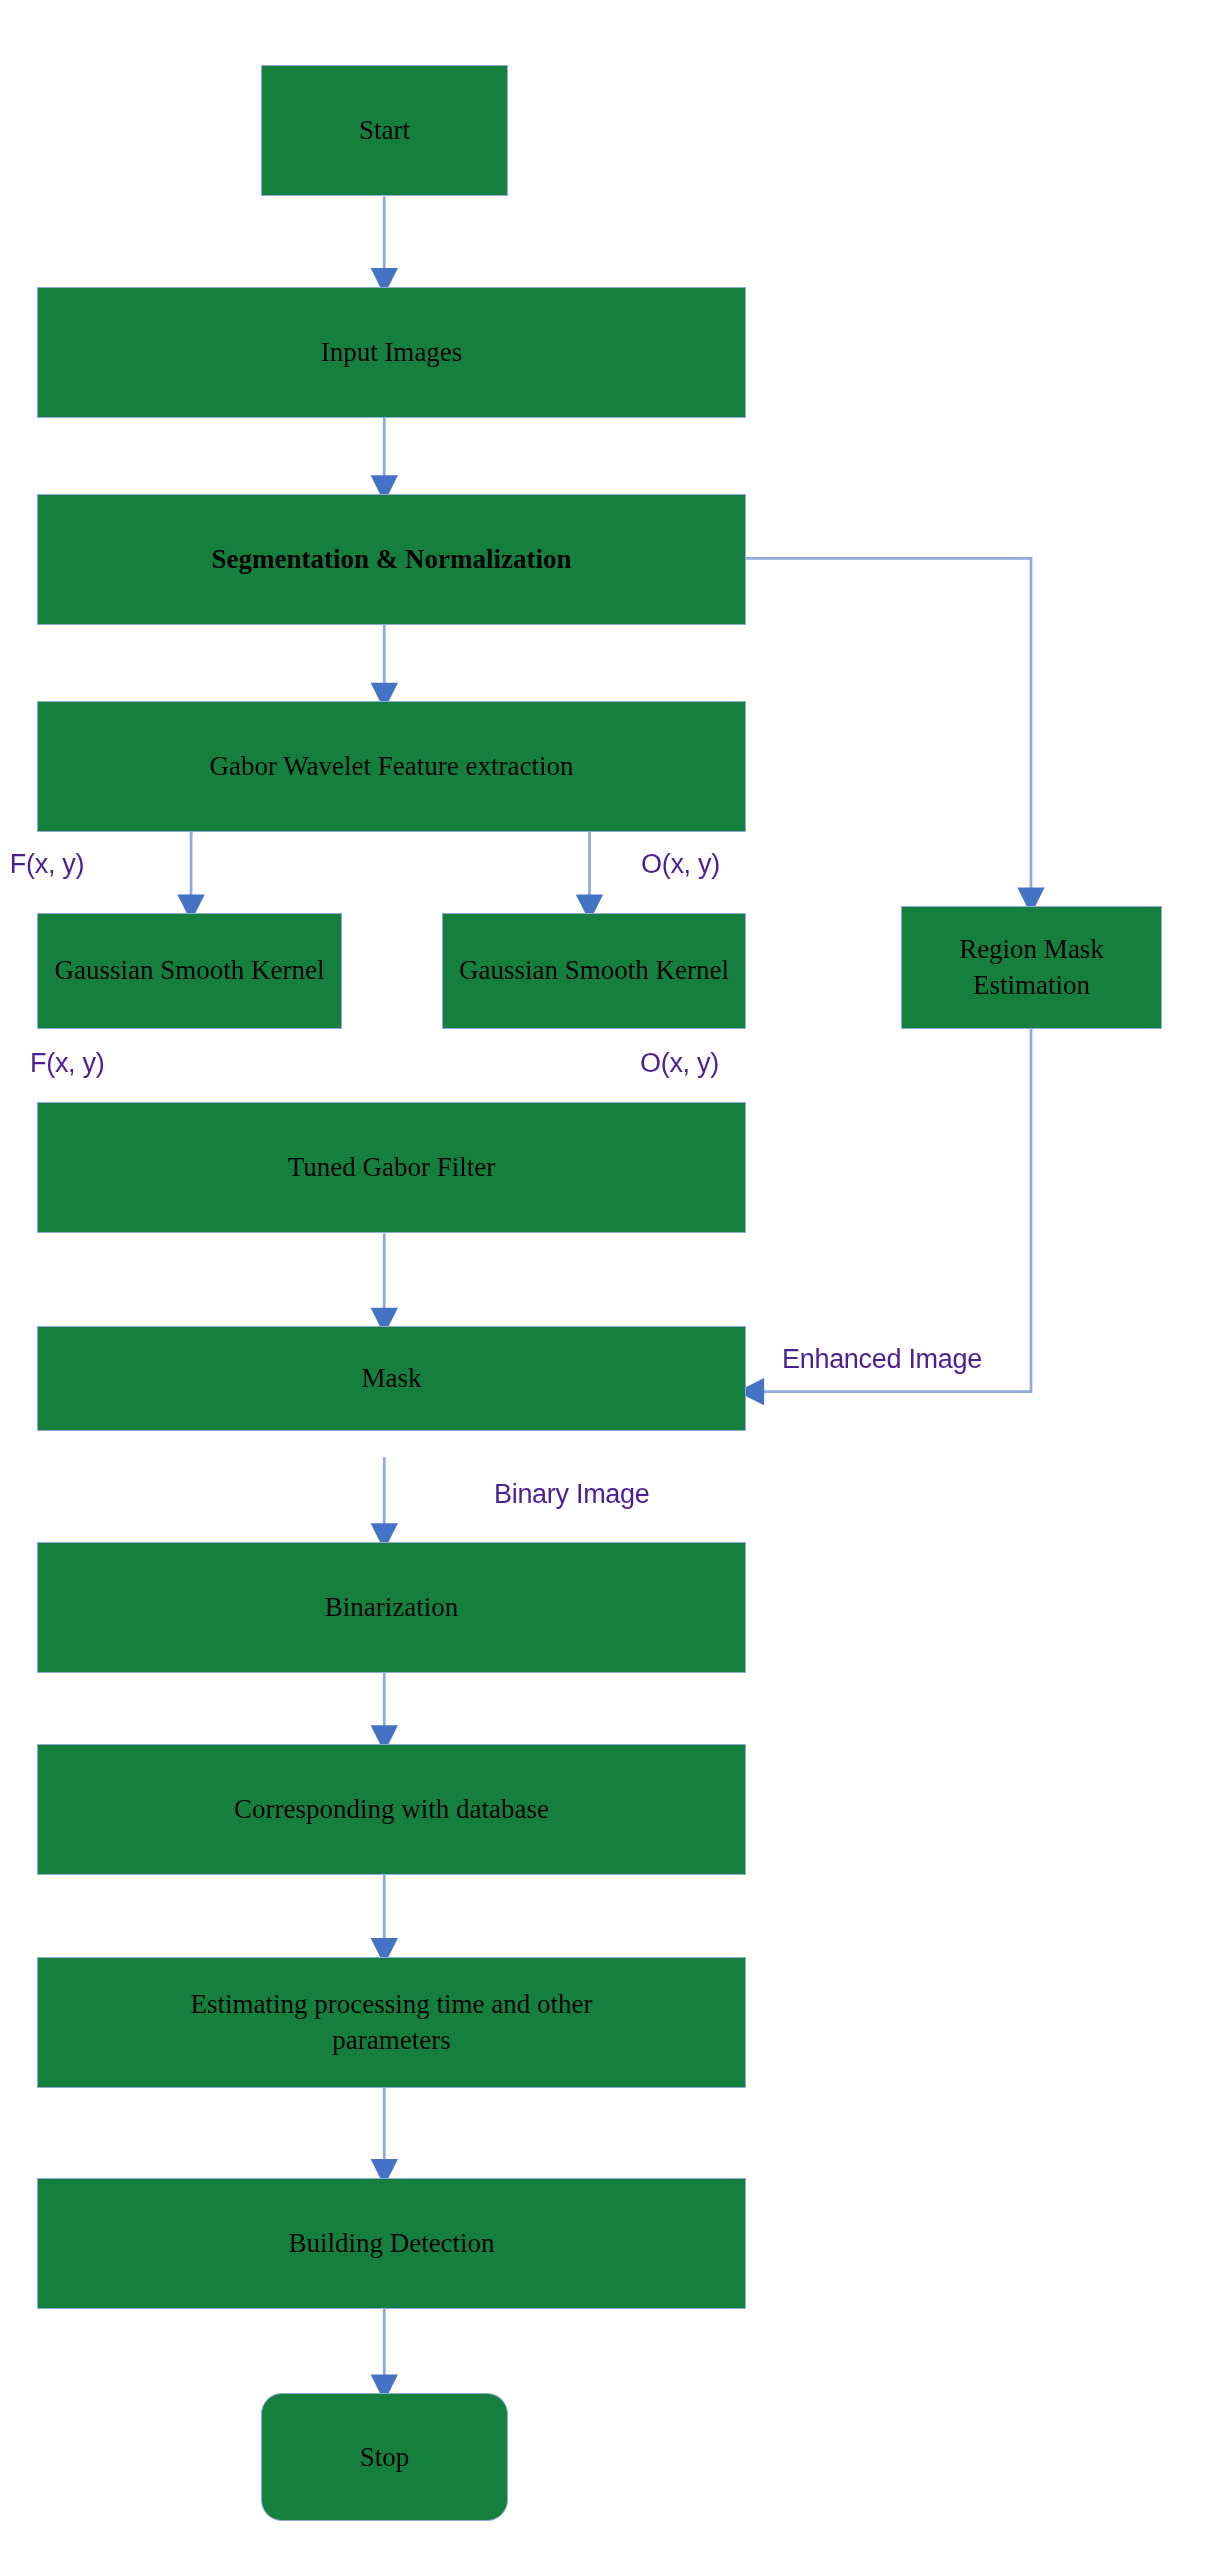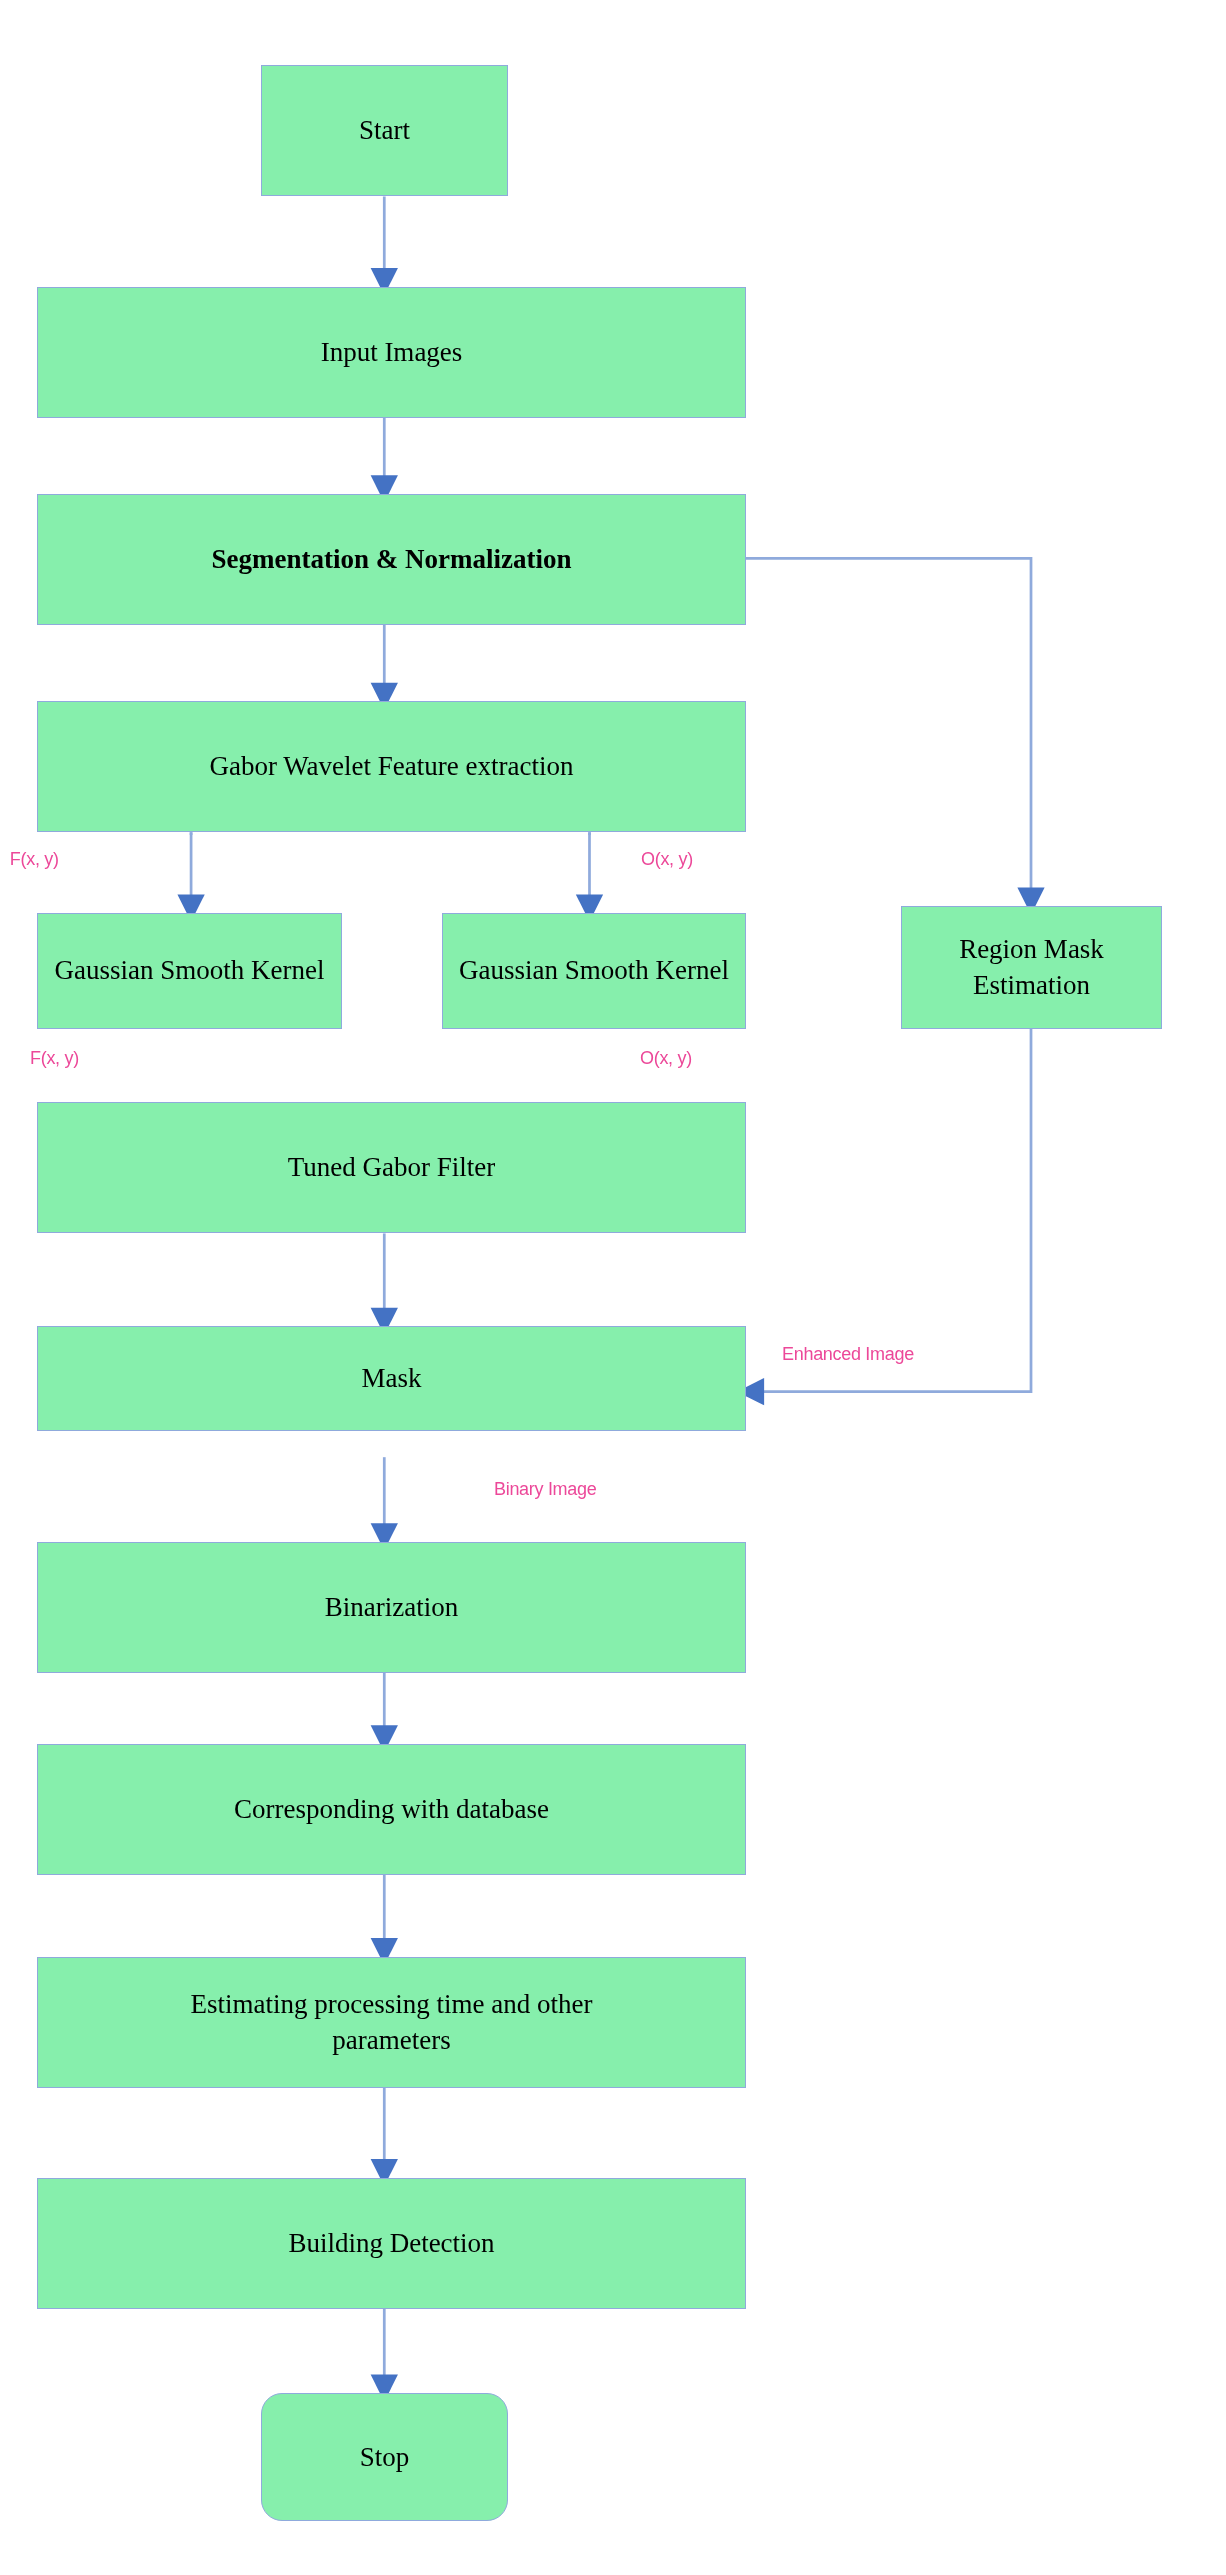--- a/index.html
+++ b/index.html
@@ -7,37 +7,37 @@
     position:relative;
     width:1227px;height:2576px;
     background:#ffffff;
     font-family:"Liberation Serif", serif;
     overflow:hidden;
   }
   .node{
     position:absolute;
     box-sizing:border-box;
     border:1.6px solid #8FAADC;
-    background:#86efac;
+    background:#15803d;
     display:flex;
     align-items:center;
     justify-content:center;
     text-align:center;
     color:#000000;
     font-family:"Liberation Serif", serif;
     font-size:27px;
     line-height:1.28;
     padding:0 9.8px;
   }
   .node.two-line{line-height:1.30;}
   .edge-label{
     position:absolute;
     font-family:"Liberation Sans", sans-serif;
-    font-size:18px;
-    color:#ec4899;
+    font-size:27px;
+    color:#4c1d95;
     white-space:nowrap;
     letter-spacing:-0.3px;
   }
   svg.wires{
     position:absolute;left:0;top:0;
     width:1227px;height:2576px;
     pointer-events:none;
   }
 </style>
 </head>

